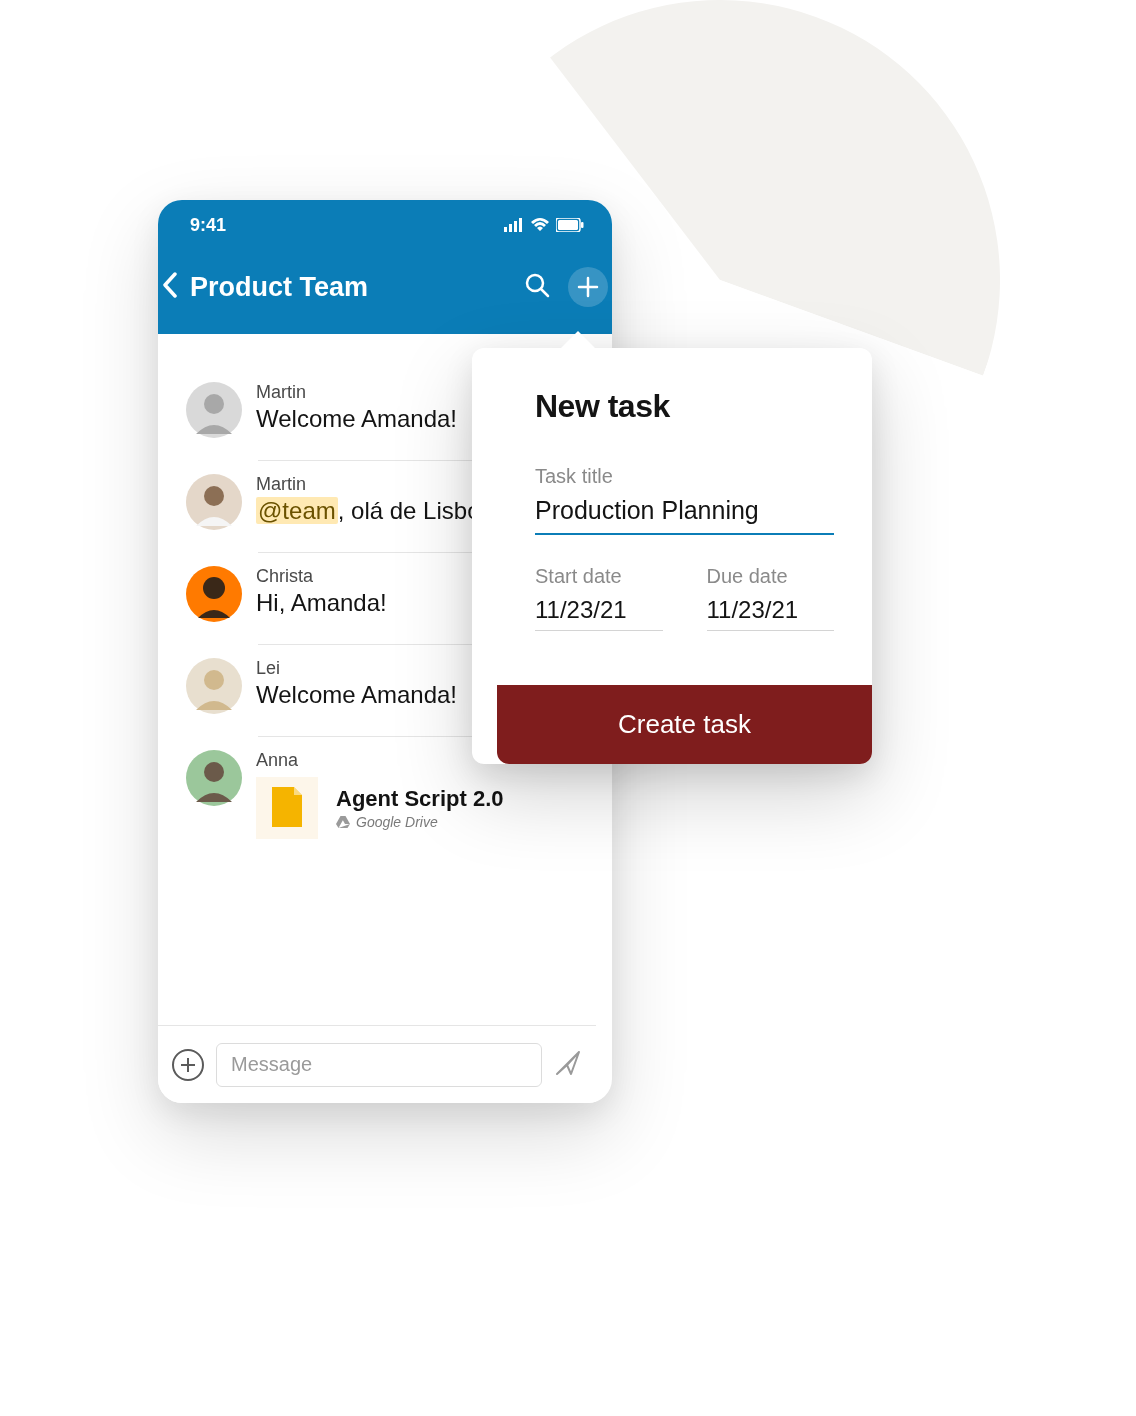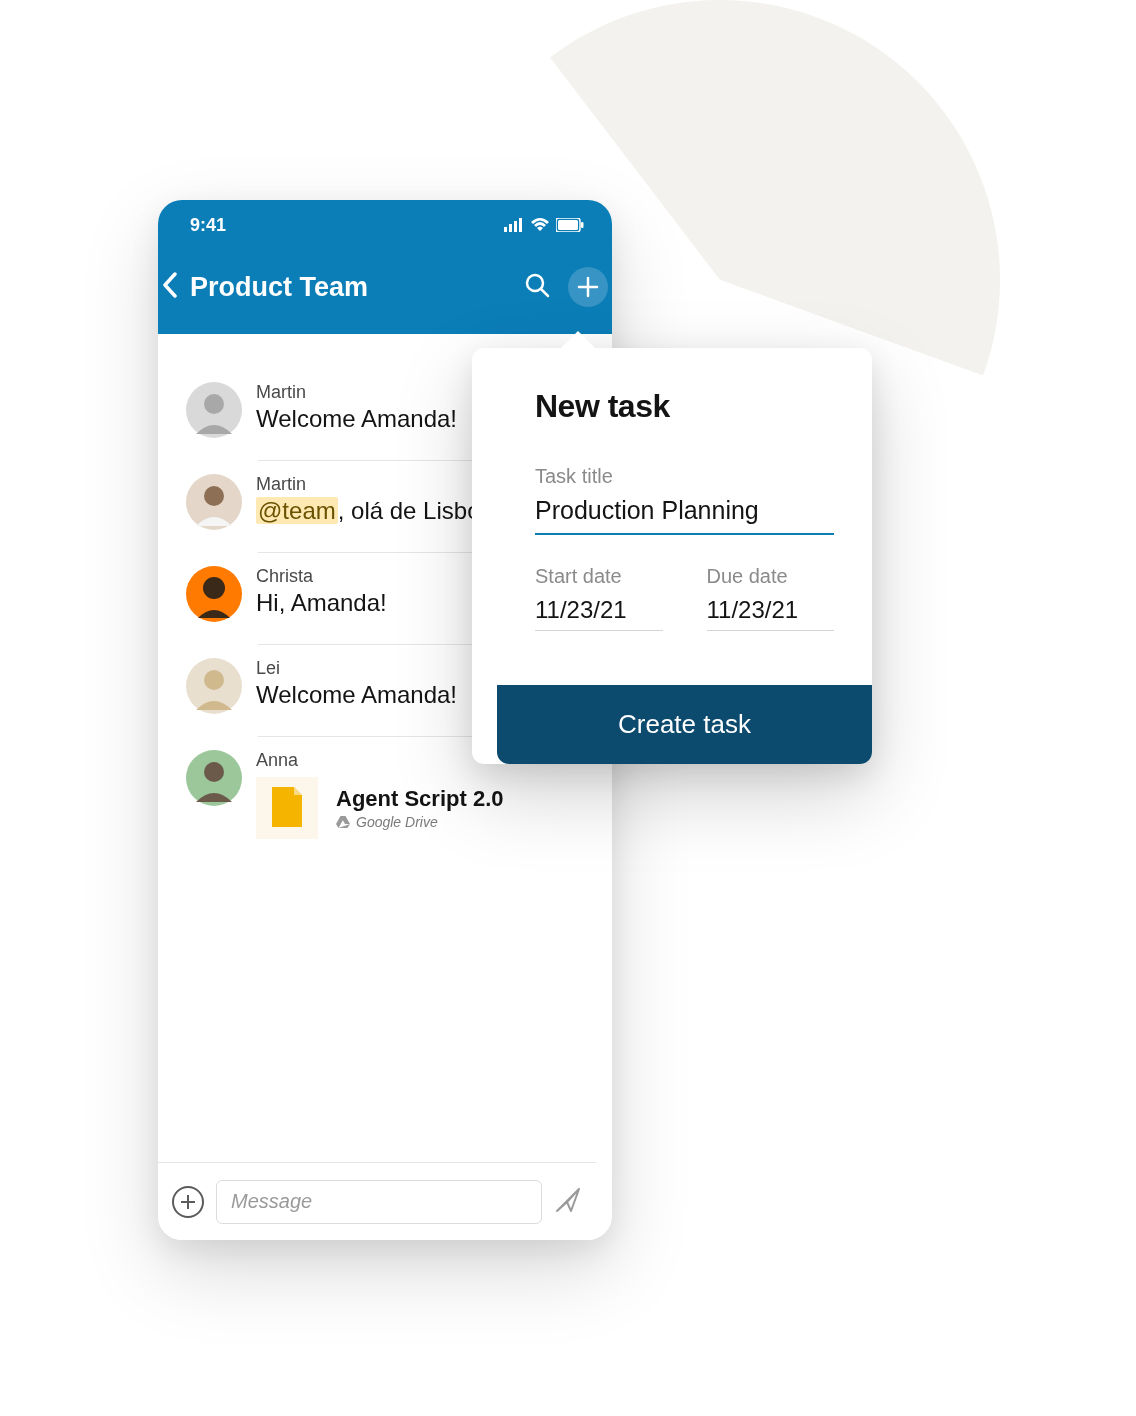--- a/index.html
+++ b/index.html
@@ -20,21 +20,21 @@
     background: #f3f2ef;
     border-radius: 50%;
     clip-path: polygon(50% 50%, 0% 18%, 50% -10%, 100% 18%, 100% 50%);
     transform: rotate(20deg);
   }
   .phone {
     position: absolute;
     left: 158px;
     top: 200px;
     width: 454px;
-    height: 1040px;
+    height: 903px;
     background: #ffffff;
     border-radius: 24px;
     box-shadow: 0 30px 80px rgba(0,0,0,0.15), 0 10px 30px rgba(0,0,0,0.08);
     overflow: hidden;
   }
   .phone-header {
     background: #0b7db7;
     color: #ffffff;
     height: 134px;
     display: flex;
@@ -139,21 +139,20 @@
     bottom: 0;
     left: 0;
     right: 16px;
     border-top: 1px solid #e5e5e5;
     height: 78px;
     display: flex;
     align-items: center;
     padding: 0 14px;
     gap: 12px;
     background: #ffffff;
-    font-style: italic;
   }
   .compose-add {
     width: 32px;
     height: 32px;
     border: 2px solid #5b5b5b;
     border-radius: 50%;
     display: flex;
     align-items: center;
     justify-content: center;
   }
@@ -201,21 +200,21 @@
   }
   .date-row { display: flex; gap: 44px; margin-bottom: 30px;}
   .date-field { flex: 1; }
   .date-value {
     font-size: 24px;
     color: #141414;
     border-bottom: 1px solid #d4d4d4;
     padding-bottom: 6px;
   }
   .create-btn {
-    background: #0c4a6e;
+    background: #7f1d1d;
     color: #ffffff;
     font-size: 26px;
     font-weight: 500;
     text-align: center;
     padding: 24px 0;
     border-bottom-left-radius: 12px;
     border-bottom-right-radius: 12px;
   }
 </style>
 </head>

